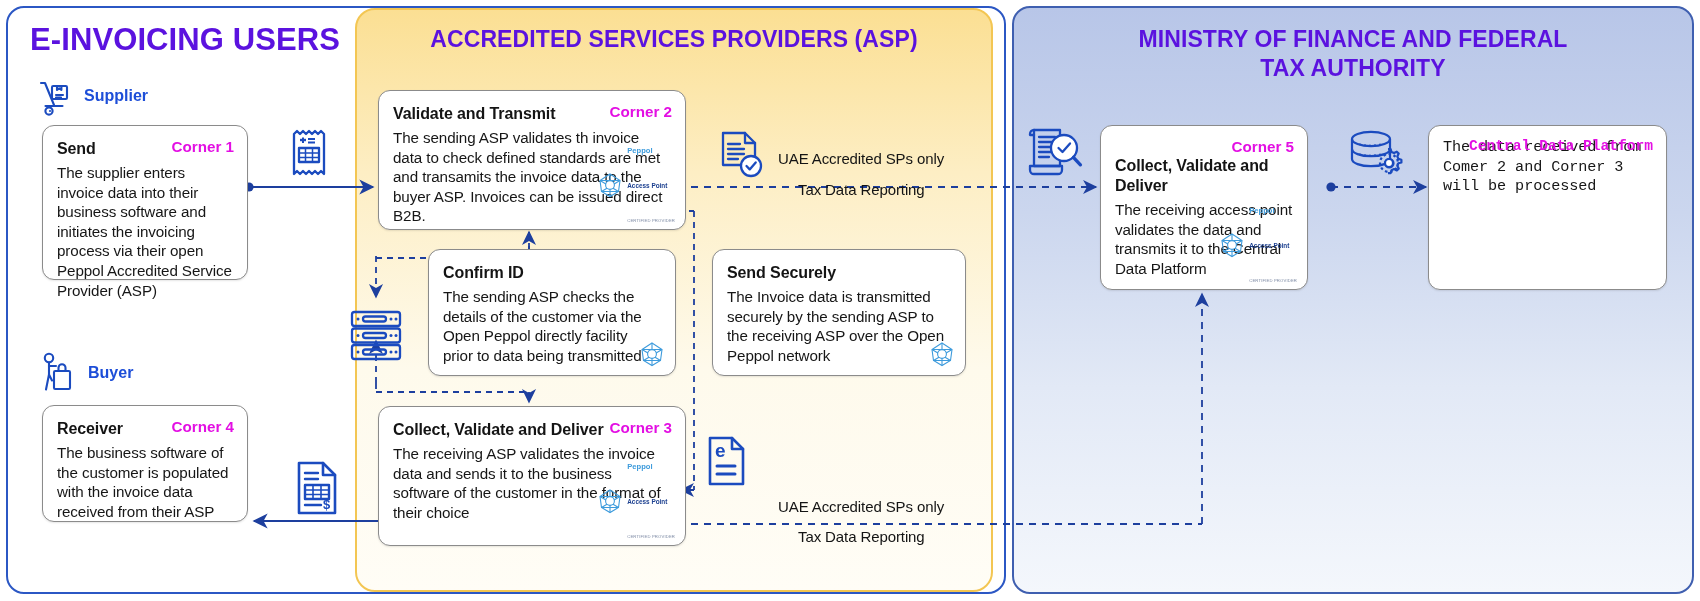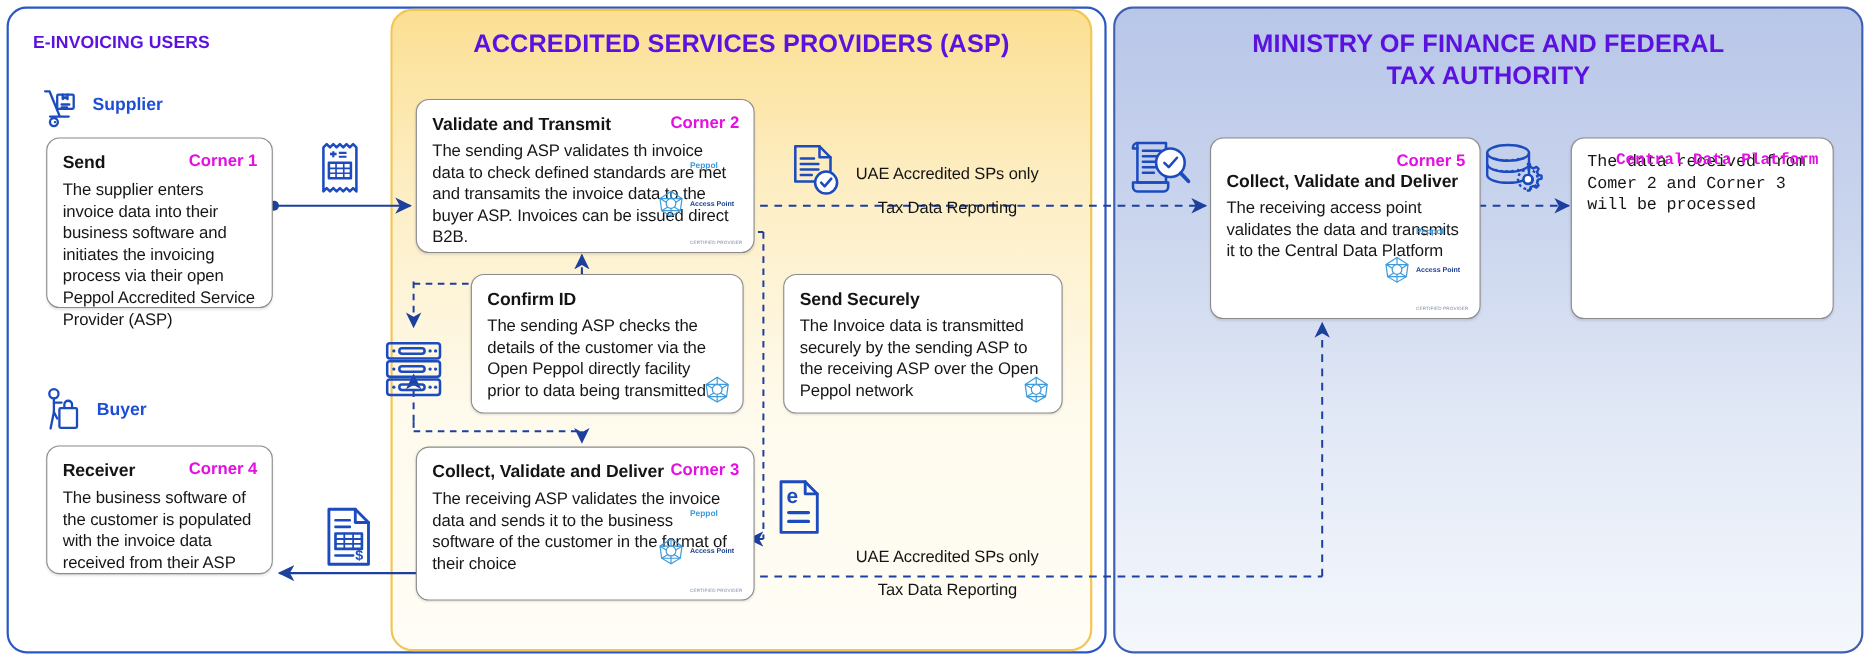--- a/index.html
+++ b/index.html
@@ -25,21 +25,21 @@
     left:1012px;top:6px;width:682px;height:588px;
     border:2px solid #3f5fb0;border-radius:18px;
     background:linear-gradient(180deg,#b8c6e8 0%,#cbd6ee 35%,#e2e9f6 65%,#f4f7fc 100%);
   }
 
   .panel-title{
     position:absolute;text-align:center;
     color:#5b12df;font-weight:bold;letter-spacing:.1px;
     font-size:23px;line-height:29px;
   }
-  #title-users{left:30px;top:25px;width:450px;text-align:left;font-size:16px;}
+  #title-users{left:30px;top:25px;width:450px;text-align:left;font-size:31px;}
   #title-asp{left:360px;top:25px;width:628px;}
   #title-mof{left:1030px;top:25px;width:646px;}
 
   
   .card{
     position:absolute;box-sizing:border-box;background:#ffffff;
     border:1px solid #8b8b8b;border-radius:12px;
     box-shadow:0 1px 2px rgba(0,0,0,.10);
     padding:12px 14px 10px 14px;
   }
@@ -57,21 +57,21 @@
   .corner-tag.cdp{color:#e30fe3;font-size:14.6px;}
 
   
   #card-send       {left:42px; top:125px; width:206px;height:155px;}
   #card-receiver   {left:42px; top:405px; width:206px;height:117px;}
   #card-validate   {left:378px;top:90px;  width:308px;height:140px;}
   #card-confirm    {left:428px;top:249px; width:248px;height:127px;}
   #card-secure     {left:712px;top:249x;  width:254px;height:127px;}
   #card-secure     {left:712px;top:249px; width:254px;height:127px;}
   #card-collect3   {left:378px;top:406px; width:308px;height:140px;}
-  #card-corner5    {left:1100px;top:125px;width:246px;height:165px;}
+  #card-corner5    {left:1100px;top:125px;width:208px;height:165px;}
   #card-cdp        {left:1430px;top:125px;width:272px;height:165px;}
   #card-cdp{left:1428px;top:125px;width:239px;height:165px;font-family:Liberation Mono, monospace;}
 
   .card .ttl.two{line-height:20px;}
 
   
   .peppol{position:absolute;display:flex;align-items:center;gap:4px;}
   .peppol .mark{width:26px;height:26px;flex:0 0 26px;}
   .peppol .txt{display:flex;flex-direction:column;line-height:1;gap:28px;}
   .peppol .t1{font-size:7.6px;color:#3d9bdc;font-weight:bold;}

